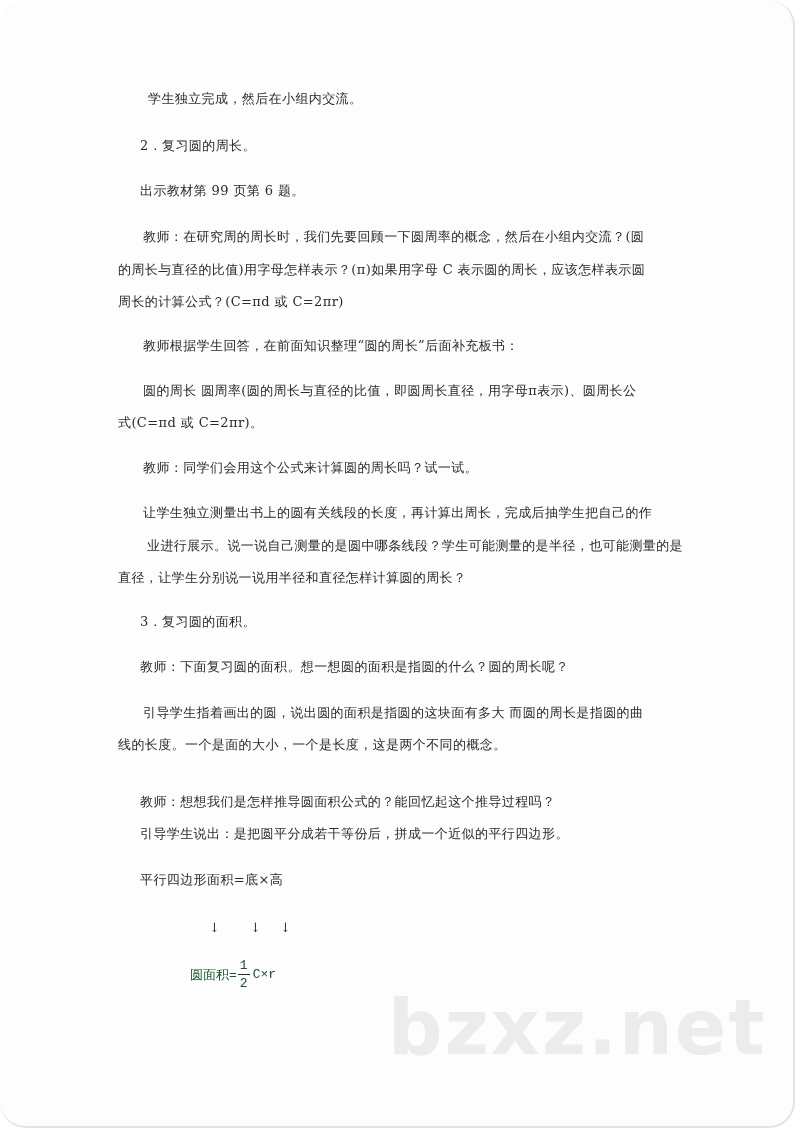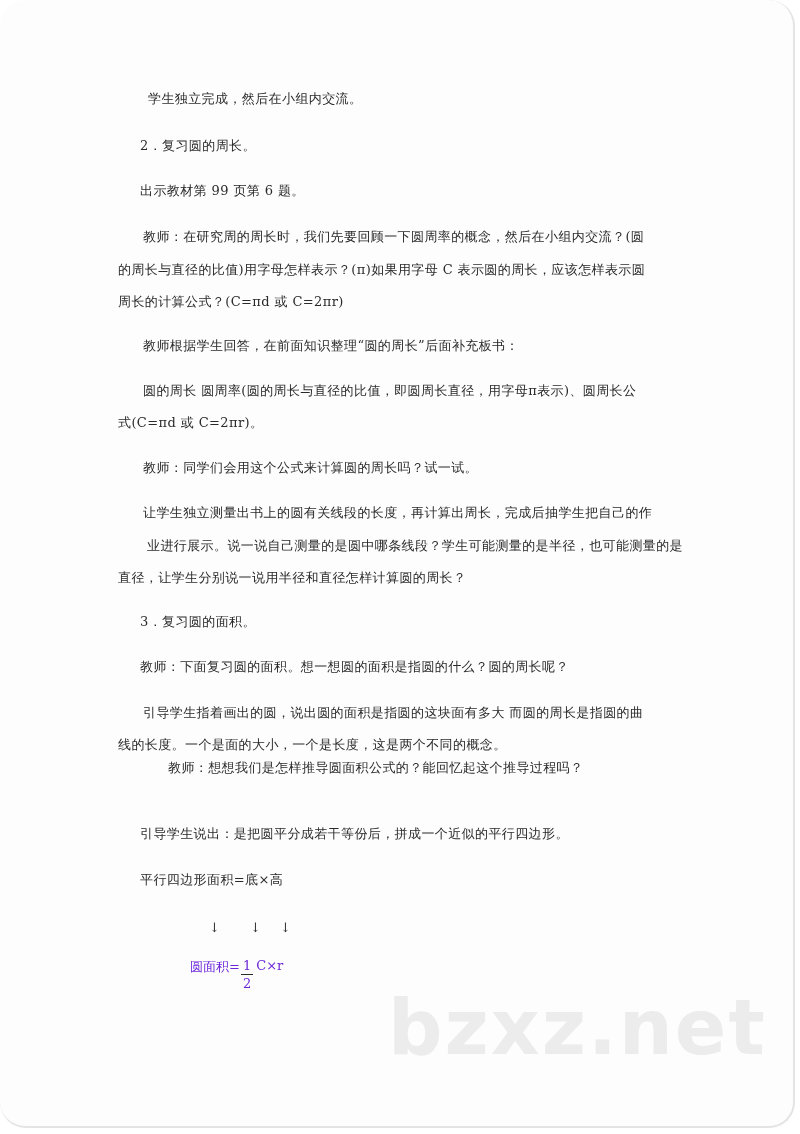--- a/index.html
+++ b/index.html
@@ -38,22 +38,24 @@
       position: absolute;
       font-size: 13px;
       line-height: 14px;
       color: #333;
     }
     .formula {
       position: absolute;
       left: 190px;
       top: 958px;
       display: flex;
+      align-items: center;
       font-size: 13px;
-      color: #6d28d9;
+      color: #14532d;
+      font-family: Liberation Mono, monospace;
     }
     .frac {
       display: inline-flex;
       flex-direction: column;
       align-items: center;
       margin: 0 3px 0 1px;
       font-size: 13px;
       line-height: 15px;
     }
     .frac .num {
@@ -101,21 +103,21 @@
   <div class="line" style="left:118px; top:538px;margin-left:29px;">业进行展示。说一说自己测量的是圆中哪条线段？学生可能测量的是半径，也可能测量的是</div>
   <div class="line" style="left:118px; top:570px;">直径，让学生分别说一说用半径和直径怎样计算圆的周长？</div>
 
   <div class="line" style="left:140px; top:614px;">3．复习圆的面积。</div>
 
   <div class="line" style="left:140px; top:659px;">教师：下面复习圆的面积。想一想圆的面积是指圆的什么？圆的周长呢？</div>
 
   <div class="line" style="left:143px; top:705px;">引导学生指着画出的圆，说出圆的面积是指圆的这块面有多大 而圆的周长是指圆的曲</div>
   <div class="line" style="left:118px; top:737px;">线的长度。一个是面的大小，一个是长度，这是两个不同的概念。</div>
 
-  <div class="line" style="left:140px; top:760px;margin-left:28px;">教师：想想我们是怎样推导圆面积公式的？能回忆起这个推导过程吗？</div>
+  <div class="line" style="left:140px; top:794px;">教师：想想我们是怎样推导圆面积公式的？能回忆起这个推导过程吗？</div>
 
   <div class="line" style="left:140px; top:826px;">引导学生说出：是把圆平分成若干等份后，拼成一个近似的平行四边形。</div>
 
   <div class="line" style="left:140px; top:872px;">平行四边形面积=底×高</div>
 
   <span class="arrow" style="left:209px; top:921px;">↓</span>
   <span class="arrow" style="left:250px; top:921px;">↓</span>
   <span class="arrow" style="left:280px; top:921px;">↓</span>
 
   <div class="formula">

